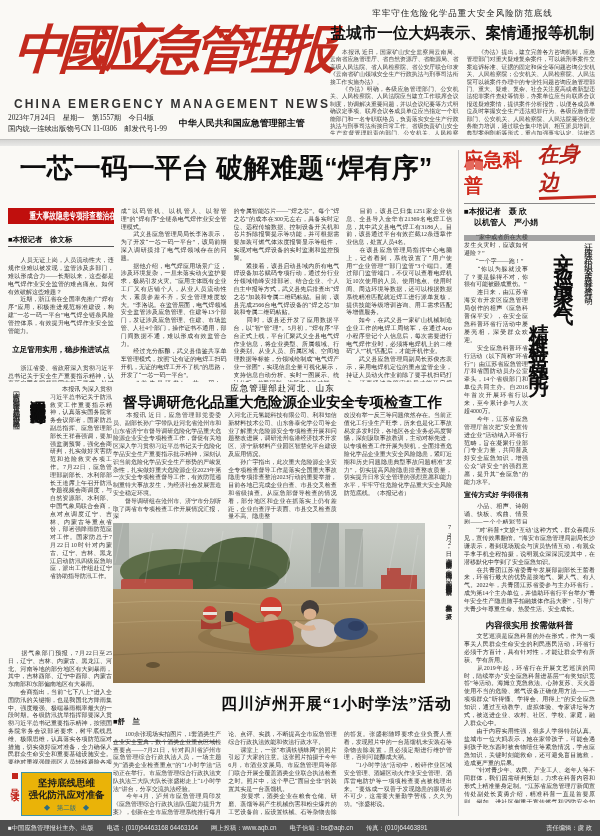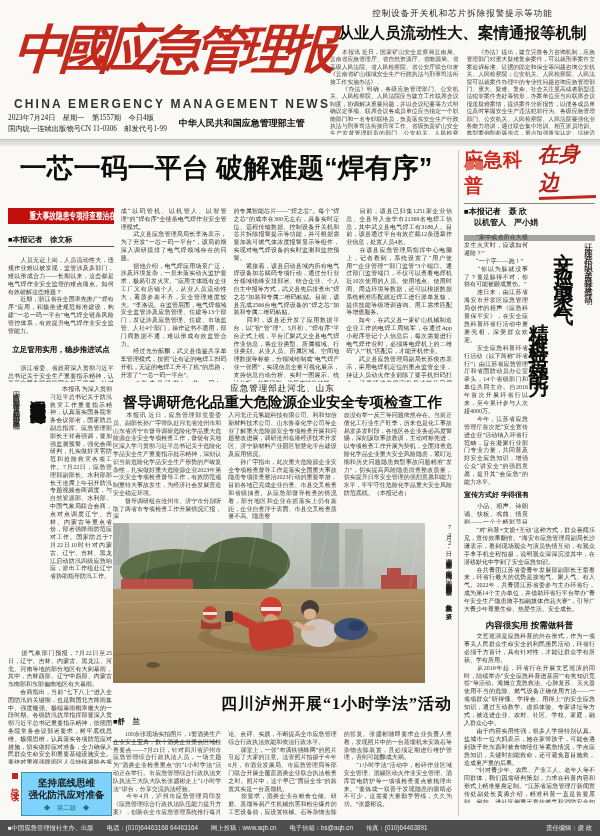--- a/index.html
+++ b/index.html
@@ -59,21 +59,21 @@
     white-space:pre-line;overflow:hidden;color:#333;padding-left:2px;}
   .la-body-bottom{margin-top:4px;height:114px;overflow:hidden;font-size:6px;line-height:7.8px;
     text-align:justify;white-space:pre-line;color:#333;}
 
   
   .guide{left:8px;top:772px;width:104px;height:44px;display:flex;}
   .guide-left{width:13px;display:flex;flex-direction:column;align-items:center;}
   .guide-icon{width:6px;height:6px;background:#c2271d;margin:1px 0 2px;}
   .guide-label{writing-mode:vertical-rl;text-orientation:upright;color:#c2271d;
     font-weight:bold;font-size:9px;letter-spacing:4px;}
-  .guide-box{flex:1;border:1px solid #3f93a8;text-align:center;padding-top:4px;background:#7dd3fc;}
+  .guide-box{flex:1;border:1px solid #3f93a8;text-align:center;padding-top:4px;background:#eab308;}
   .guide-line{font-size:9.5px;font-weight:900;line-height:12px;
     font-family:"Liberation Sans",sans-serif;color:#1c1c1c;}
   .guide-page{margin-top:3px;font-size:6.5px;color:#2d6d80;}
 
   
   .inspect-kicker{left:113px;top:383px;width:339px;text-align:center;font-size:8.5px;
     letter-spacing:1px;color:#222;}
   .inspect-headline{left:113px;top:393px;width:339px;text-align:center;font-size:14.5px;
     font-weight:900;white-space:nowrap;color:#0d0d0d;}
   .inspect-cols{left:113px;top:412px;width:339px;height:108px;display:flex;gap:7px;}
@@ -134,22 +134,22 @@
 
   <div class="abs mast-title">中國应急管理报</div>
   <div class="abs mast-en">CHINA  EMERGENCY  MANAGEMENT  NEWS</div>
   <div class="abs mast-meta">
     <div class="meta-lines">2023年7月24日　星期一　第1557期　今日4版
 国内统一连续出版物号CN 11-0306　邮发代号1-99</div>
     <div class="supervisor">中华人民共和国应急管理部主管</div>
   </div>
 
   <div class="abs tr-article">
-    <div class="tr-kicker">控制设备开关机和芯片拆除报警提示等功能</div>
-    <div class="tr-headline">从业人员流动性大、案情通报等机制</div>
+    <div class="tr-kicker">牢牢守住危险化学品重大安全风险防范底线</div>
+    <div class="tr-headline">盐城市一位大妈表示、案情通报等机制</div>
     <div class="tr-cols">
       <div class="smallcol">　　本报讯 近日，国家矿山安全监察局云南局、云南省应急管理厅、省自然资源厅、省能源局、省高级人民法院、省人民检察院、省公安厅联合印发《云南省矿山领域安全生产行政执法与刑事司法衔接工作实施办法》。
 　　《办法》明确，各级应急管理部门、公安机关、人民检察院、人民法院应当建立工作联席会议制度，协调解决重要问题，并以会议纪要等方式明确议定事项。联席会议各成员单位应当指定一个职能部门和一名专职联络员，负责落实安全生产行政执法与刑事司法衔接日常工作。省级负责矿山安全生产监督管理职责的部门、公安机关、人民检察院、人民法院应定期联合通报有关涉嫌矿山领域安全生产犯罪案件移送、立案、批捕、起诉、裁判结果等方面信息。</div>
       <div class="smallcol">　　《办法》提出，建立完善各方咨询机制，应急管理部门对重大疑难复杂案件，可以就刑事案件立案追诉标准、证据的固定和保全等问题咨询公安机关、人民检察院；公安机关、人民检察院、人民法院可以就案件办理中的专业性问题咨询应急管理部门。重大、疑难、复杂、社会关注度高或者新型违法犯罪案件查处等情形，办案单位应当向联席会议报送疑难案情，提供案件分析报告，以便各成员单位及时掌握安全生产违法犯罪行为。各级应急管理部门、公安机关、人民检察院、人民法院要强化业务能力培训，通过联合集中培训、相互派员培训、典型案例剖析等形式，重点加强事实认定、法律适用、证据收集等方面知识培训，提升办案水平。（本报记者）</div>
     </div>
   </div>
 
   <div class="abs gray-band"></div>
 
   <div class="abs lead-headline">一芯一码一平台  破解难题“焊有序”</div>

